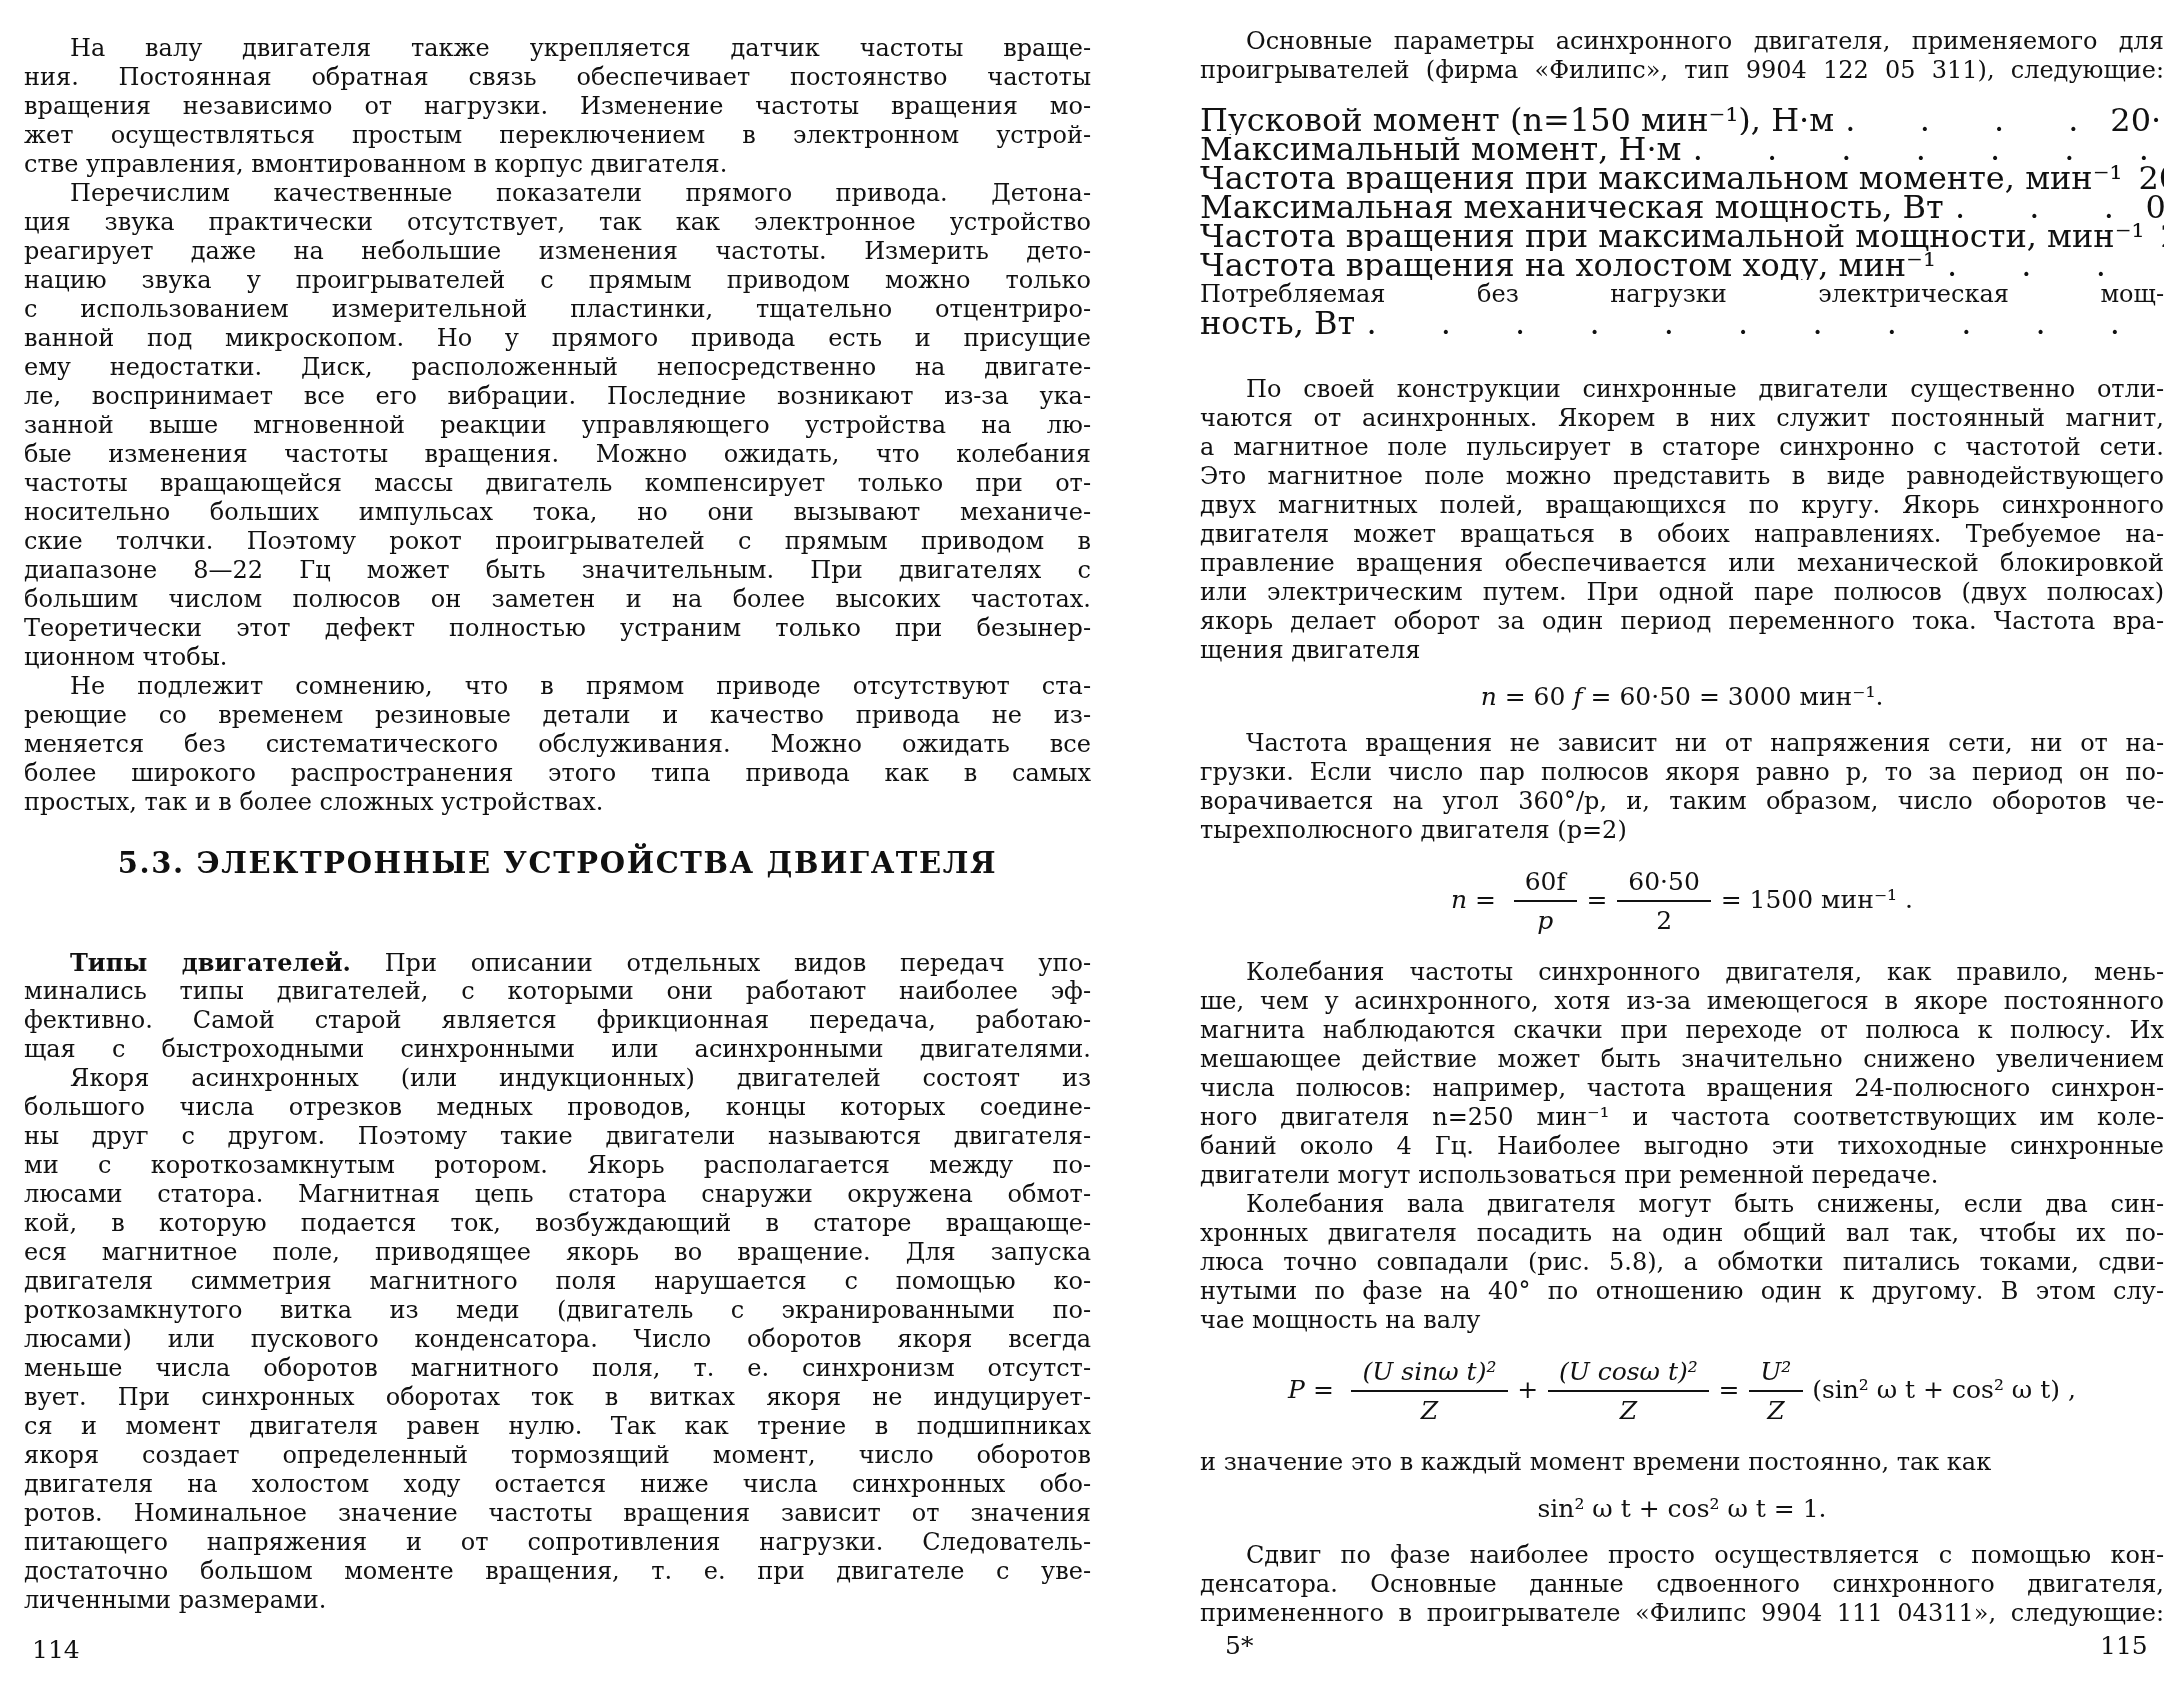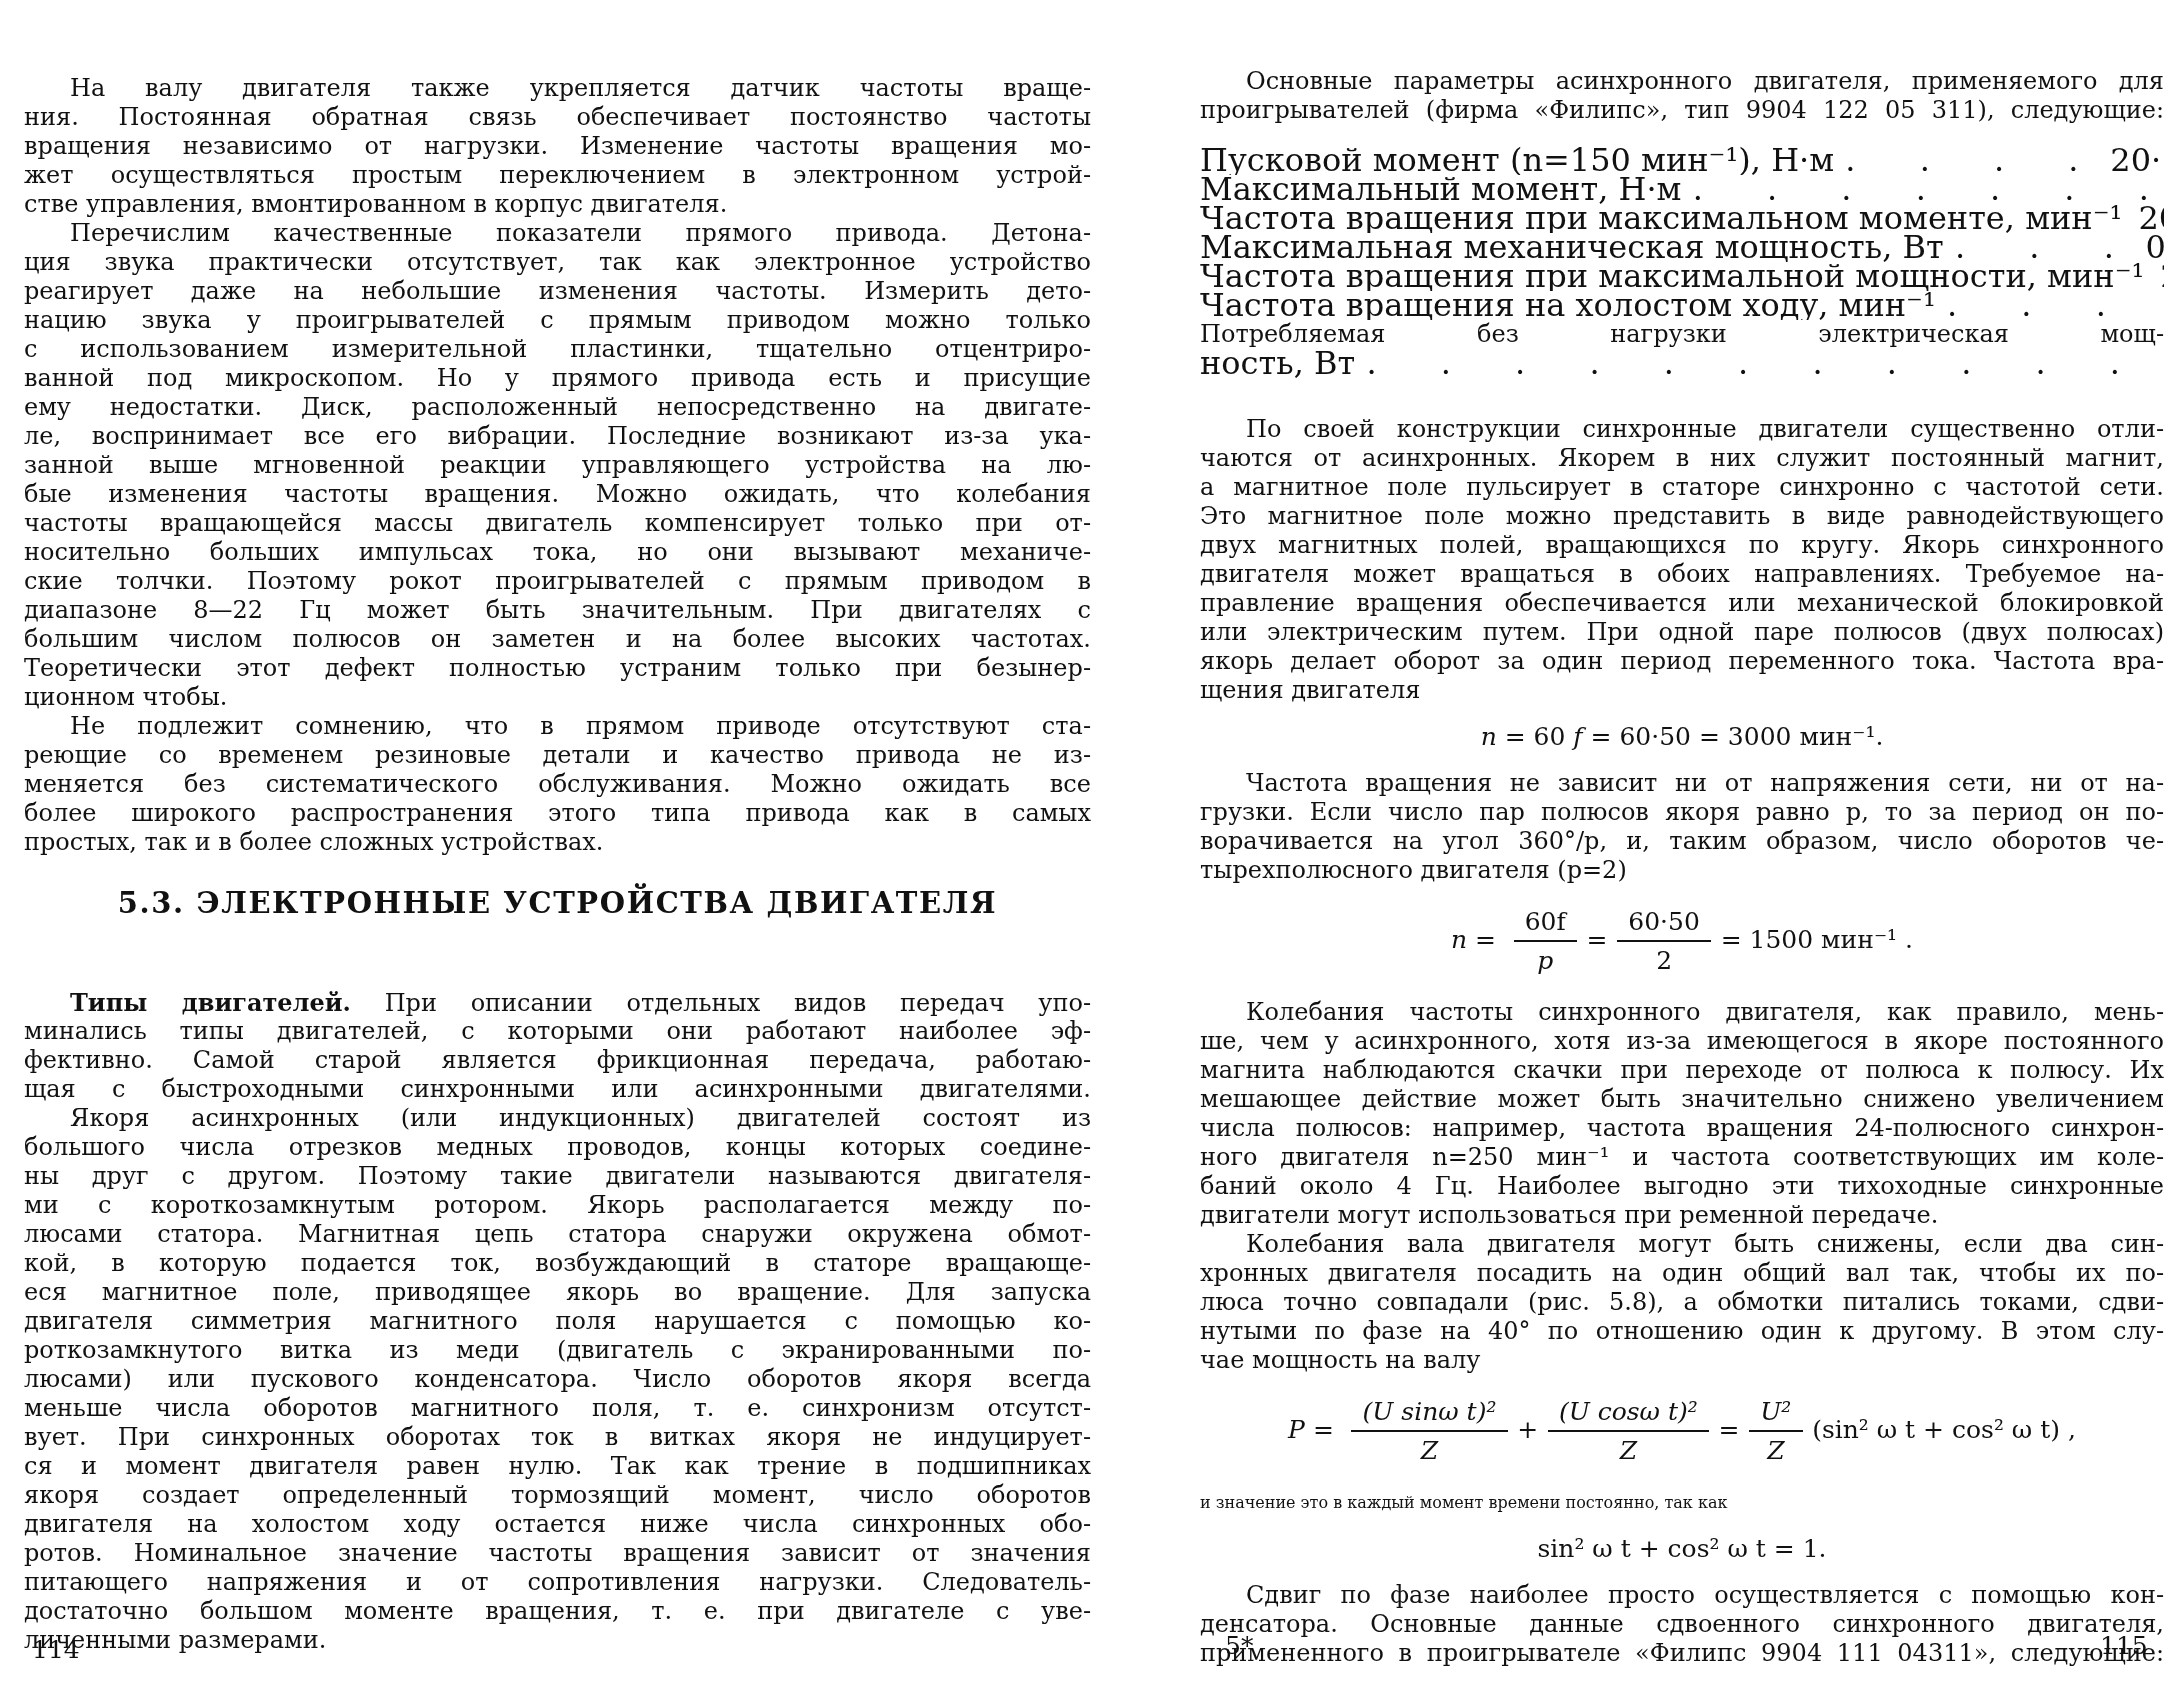--- a/index.html
+++ b/index.html
@@ -1,37 +1,37 @@
 <!DOCTYPE html>
 <html style="font-size:12.8px"><head>
 <meta charset="utf-8">
 <style>
   html,body{margin:0;padding:0;background:#ffffff;}
   body{width:2183px;height:1693px;position:relative;overflow:hidden;
        font-family:"DejaVu Serif","Liberation Serif",serif;color:#111;}
-  .page{position:absolute;margin-top:40px;}
+  .page{position:absolute;}
   #pg-left{left:24px;top:34px;width:1067px;}
   #pg-right{left:1200px;top:27px;width:964px;}
   .tl{height:29px;line-height:29px;font-size:24px;text-align:justify;text-align-last:justify;
       overflow:hidden;}
   .tl.first{text-indent:46px;}
   .tl.last{text-align-last:left;}
   .para{margin:0;}
   .sec-head{font-weight:bold;text-align:center;font-size:29px;letter-spacing:1.6px;
             margin:29px 0 67px 0;height:35px;line-height:35px;}
   .spec{margin:21px 0 37px 0;}
   .spec-row{height:29px;line-height:29px;font-size:32px;white-space:nowrap;overflow:hidden;}
   .spec-row .dots{letter-spacing:27px;margin:0 4.8px 0 11.2px;}
   .formula{text-align:center;font-size:25px;margin:16px 0;line-height:32px;}
   .formula.tallf{margin:21px 0;}
   .f-it{font-style:italic;}
   .frac{display:inline-block;vertical-align:middle;text-align:center;margin:0 9.6px;}
   .frac .num{display:block;border-bottom:2.4px solid #111;padding:0 11.2px 2.4px 11.2px;height:32px;line-height:32px;}
   .frac .den{display:block;padding-top:2.4px;height:32px;line-height:32px;}
-  .interline{height:29px;line-height:29px;font-size:16px;text-align:left;margin-top:8px;}
+  .interline{height:29px;line-height:29px;font-size:24px;text-align:left;margin-top:8px;}
   .pgnum{position:absolute;font-size:25px;}
   #pn-114{left:32px;top:1635px;text-align:right;}
   #pn-5star{left:1225px;top:1631px;}
   #pn-115{left:2100px;top:1631px;}
 </style>
 </head>
 <body>
 
 <div class="page" id="pg-left">
   <div class="para endpara">

